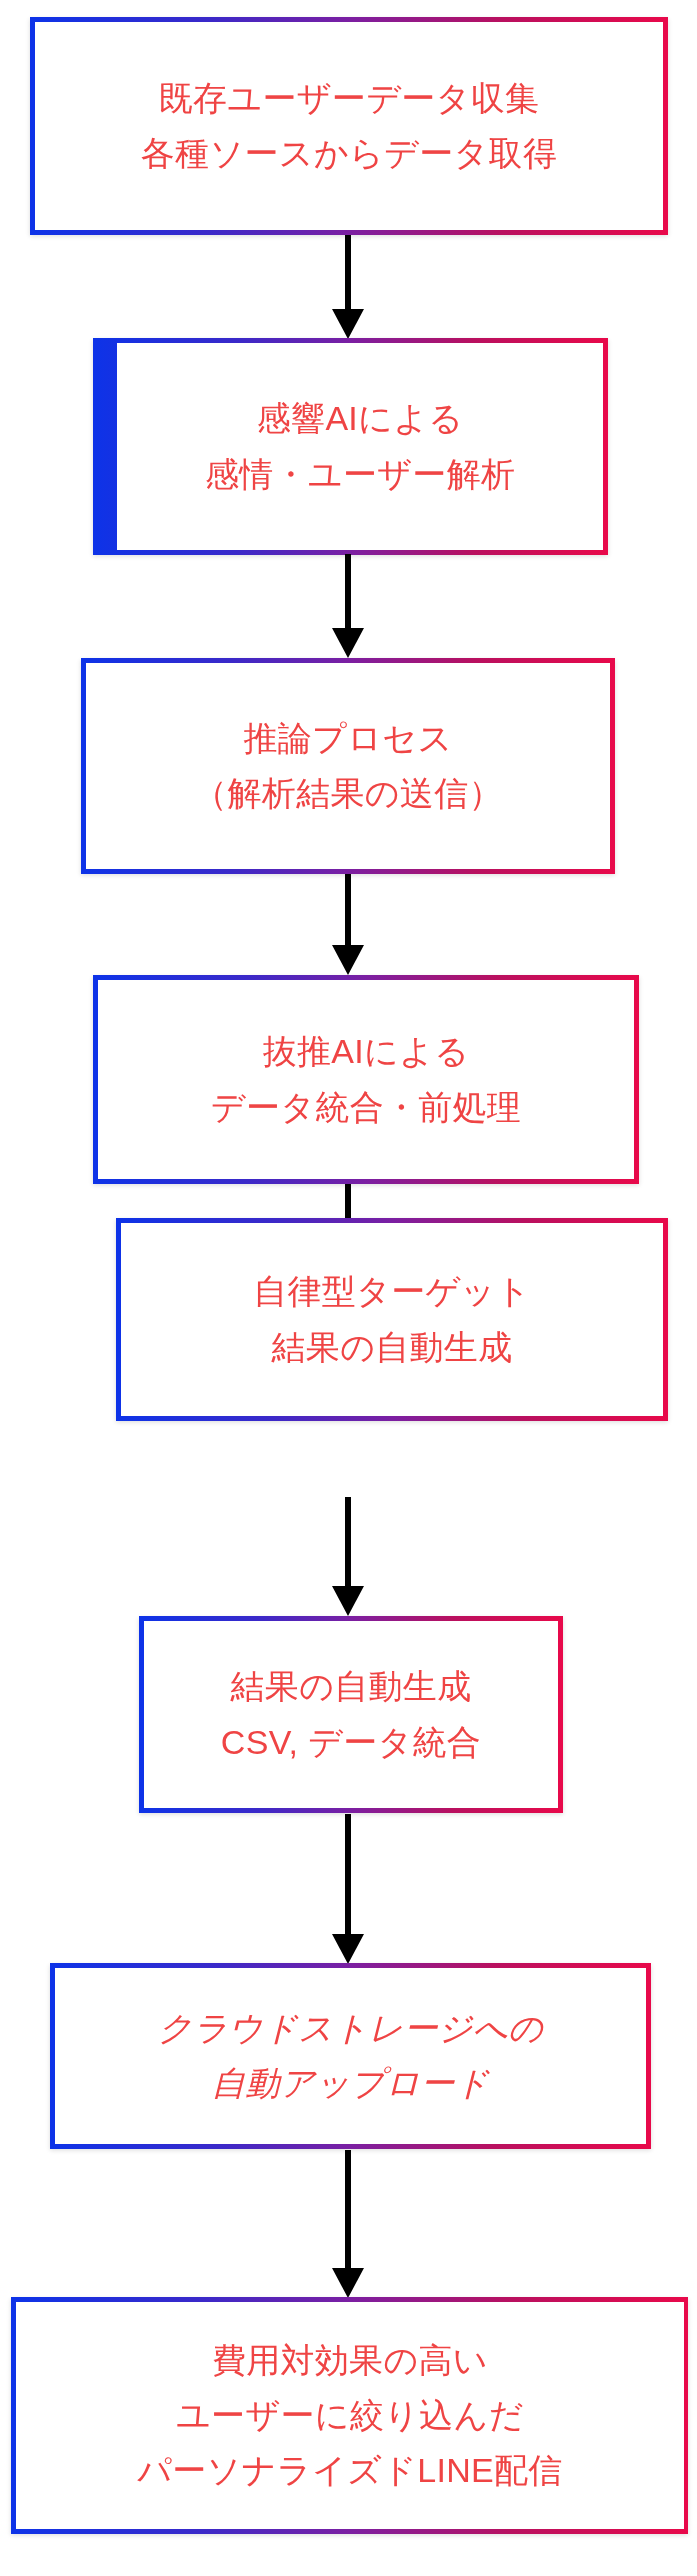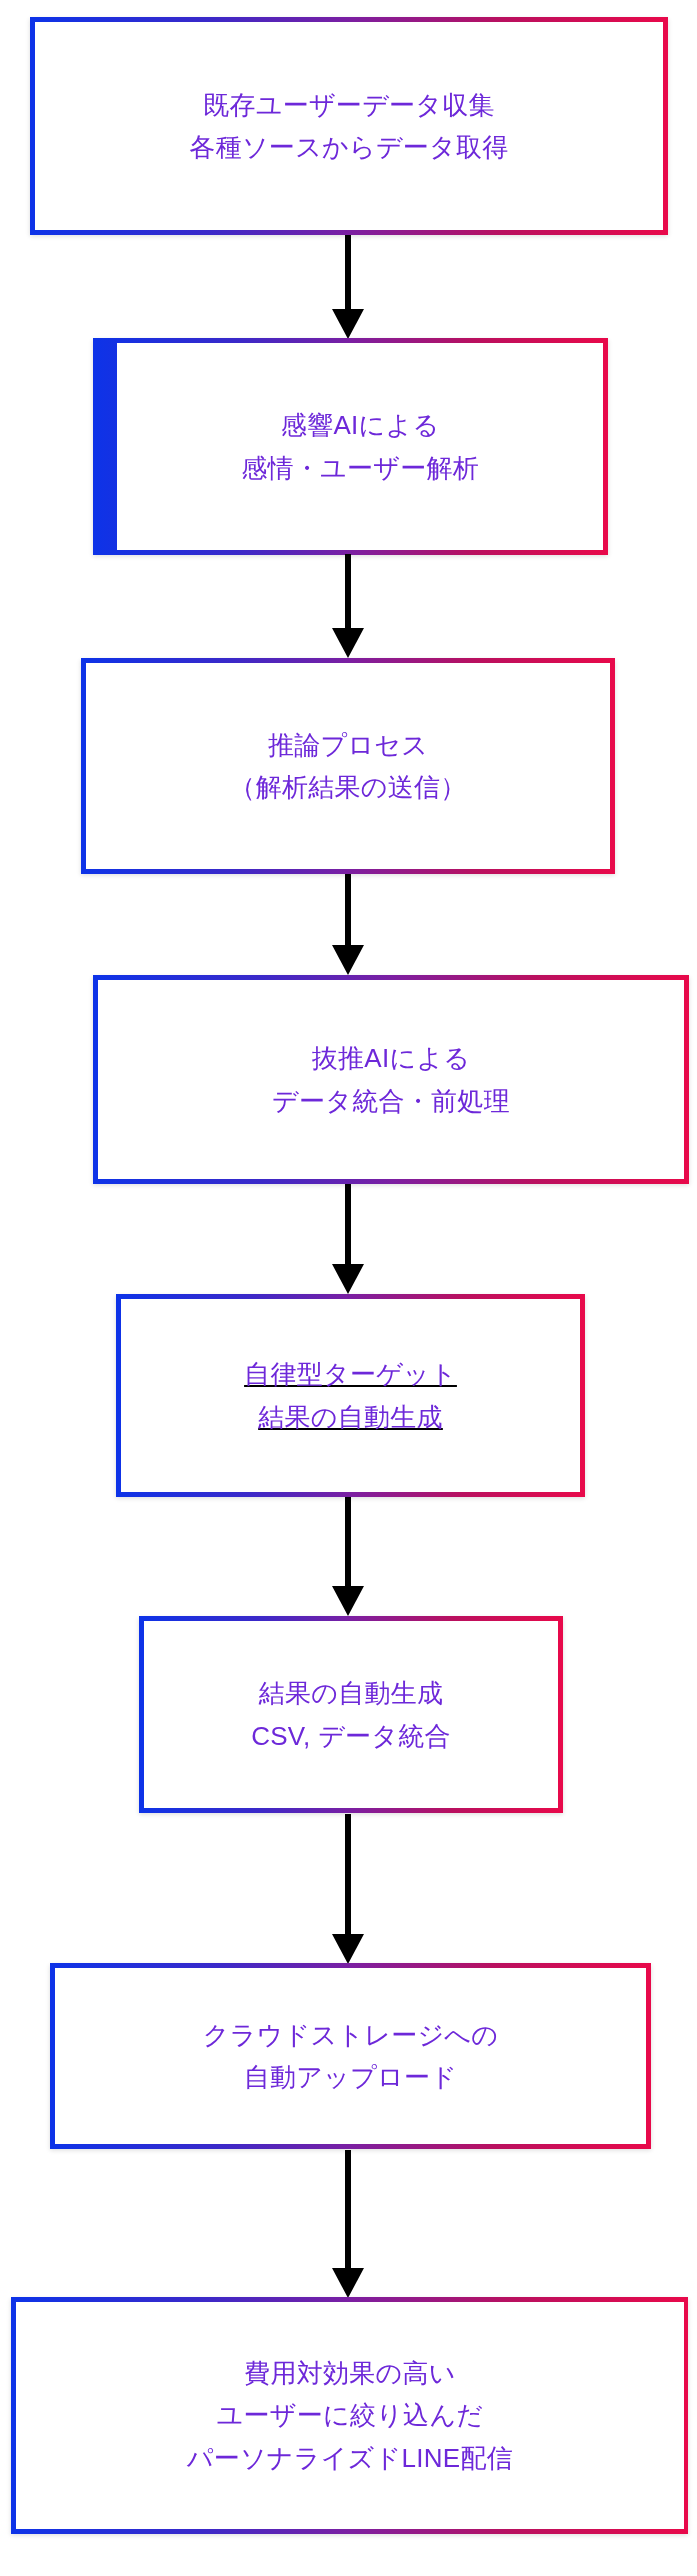--- a/index.html
+++ b/index.html
@@ -38,35 +38,35 @@
     height: 100%;
     background: #ffffff;
     display: flex;
     flex-direction: column;
     align-items: center;
     justify-content: center;
     text-align: center;
   }
   .node-line {
     display: block;
-    color: #6d28d9;
-    font-size: 26px;
+    color: #ef4444;
+    font-size: 34px;
     line-height: 1.62;
     white-space: nowrap;
     letter-spacing: 0.3px;
   }
 
   
   #node-1 { left: 30px;  top: 17px;   width: 638px; height: 218px; }
   #node-2 { left: 93px;  top: 338px;  width: 515px; height: 217px; padding-left: 24px; }
   #node-3 { left: 81px;  top: 658px;  width: 534px; height: 216px; }
-  #node-4 { left: 93px;  top: 975px; width: 596px; height: 209px; }
-  #node-5 { left: 116px; top: 1294px; width: 469px; height: 203px; text-decoration: underline; }
+  #node-4 { left: 93px;  top: 975px; width: 546px; height: 209px; }
+  #node-5 { left: 116px; top: 1218px; width: 552px; height: 203px; }
   #node-6 { left: 139px; top: 1616px; width: 424px; height: 197px; }
-  #node-7 { left: 50px;  top: 1963px; width: 601px; height: 186px; }
+  #node-7 { left: 50px;  top: 1963px; width: 601px; height: 186px; font-style: italic; }
   #node-8 { left: 11.4px;  top: 2297px; width: 677px; height: 237px; }
 
   
   .arrow {
     position: absolute;
     left: 348px;
     transform: translateX(-50%);
     width: 32px;
     display: flex;
     flex-direction: column;

